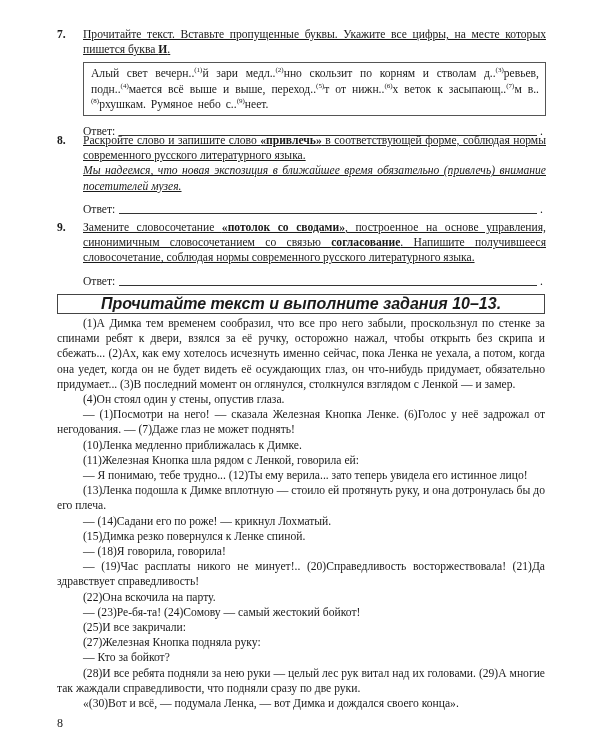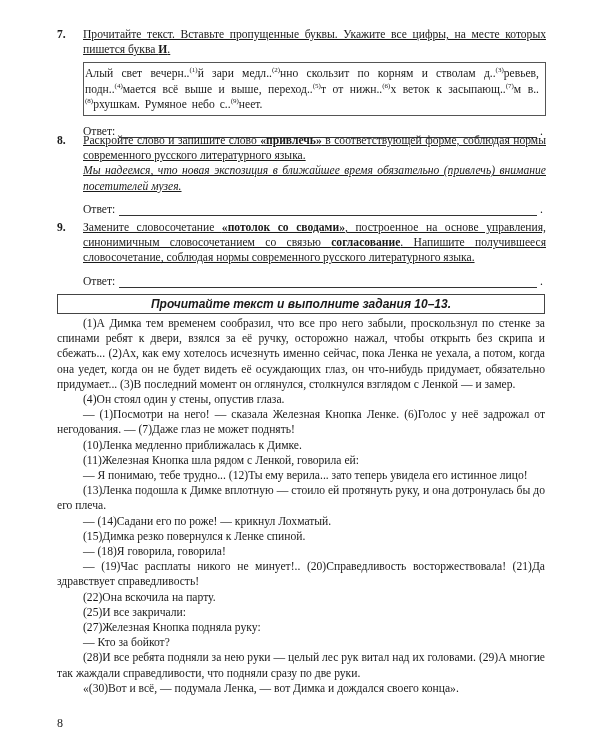--- a/index.html
+++ b/index.html
@@ -8,34 +8,34 @@
     font-family: "Liberation Serif", "DejaVu Serif", serif;
     color: #1a1a1a; font-size: 11.6px; line-height: 15.2px;
   }
   .page { position: absolute; left: 0; top: 0; width: 600px; height: 750px; }
   .task { position: absolute; left: 57px; width: 489px; }
   .task-num { position: absolute; left: 0; top: 0; font-weight: bold; }
   .task-body { margin-left: 26px; text-align: justify; }
   .task-body p { margin: 0; text-decoration: underline; }
   .prompt b { font-weight: bold; }
   .textbox {
-    border: 1px solid #555; padding: 3px 6px 3px 1px; margin-top: 5px;
+    border: 1px solid #555; padding: 3px 6px 3px 7px; margin-top: 5px;
     text-align: justify; word-spacing: 2px;
   }
   sup { font-size: 7px; line-height: 0; vertical-align: 5px; }
-  .answer-row { display: flex; align-items: center; margin-top: 8px; height: 16px; }
+  .answer-row { display: flex; align-items: flex-start; margin-top: 8px; height: 16px; }
   .answer-label { margin-right: 4px; }
   .answer-line { flex: 1; border-bottom: 1px solid #333; height: 11px; margin-right: 3px; }
   .answer-dot { width: 6px; }
   .italic-text { font-style: italic; margin-top: 4px; }
   .section-header {
     position: absolute; left: 57px; top: 294px; width: 486px; height: 18px;
     border: 1px solid #444; text-align: center;
     font-family: "Liberation Sans", "DejaVu Sans", sans-serif;
-    font-weight: bold; font-style: italic; font-size: 12px; line-height: 18px;
+    font-weight: bold; font-style: italic; font-size: 16px; line-height: 18px;
   }
   .reading { position: absolute; left: 57px; top: 316px; width: 488px; text-align: justify; }
   .reading p { margin: 0; text-indent: 26px; }
   .page-number { position: absolute; left: 57px; top: 716px; font-size: 12px; }
 </style>
 </head>
 <body>
 
 <div class="page">
 
@@ -87,20 +87,21 @@
     <p>— (1)Посмотри на него! — сказала Железная Кнопка Ленке. (6)Голос у неё задрожал от негодования. — (7)Даже глаз не может поднять!</p>
     <p>(10)Ленка медленно приближалась к Димке.</p>
     <p>(11)Железная Кнопка шла рядом с Ленкой, говорила ей:</p>
     <p>— Я понимаю, тебе трудно... (12)Ты ему верила... зато теперь увидела его истинное лицо!</p>
     <p>(13)Ленка подошла к Димке вплотную — стоило ей протянуть руку, и она дотронулась бы до его плеча.</p>
     <p>— (14)Садани его по роже! — крикнул Лохматый.</p>
     <p>(15)Димка резко повернулся к Ленке спиной.</p>
     <p>— (18)Я говорила, говорила!</p>
     <p>— (19)Час расплаты никого не минует!.. (20)Справедливость восторжествовала! (21)Да здравствует справедливость!</p>
     <p>(22)Она вскочила на парту.</p>
+    <p>— (23)Ре-бя-та! (24)Сомову — самый жестокий бойкот!</p>
     <p>(25)И все закричали:</p>
     <p>(27)Железная Кнопка подняла руку:</p>
     <p>— Кто за бойкот?</p>
     <p>(28)И все ребята подняли за нею руки — целый лес рук витал над их головами. (29)А многие так жаждали справедливости, что подняли сразу по две руки.</p>
     <p>«(30)Вот и всё, — подумала Ленка, — вот Димка и дождался своего конца».</p>
   </div>
 
   <div class="page-number">8</div>
 </div>
 

